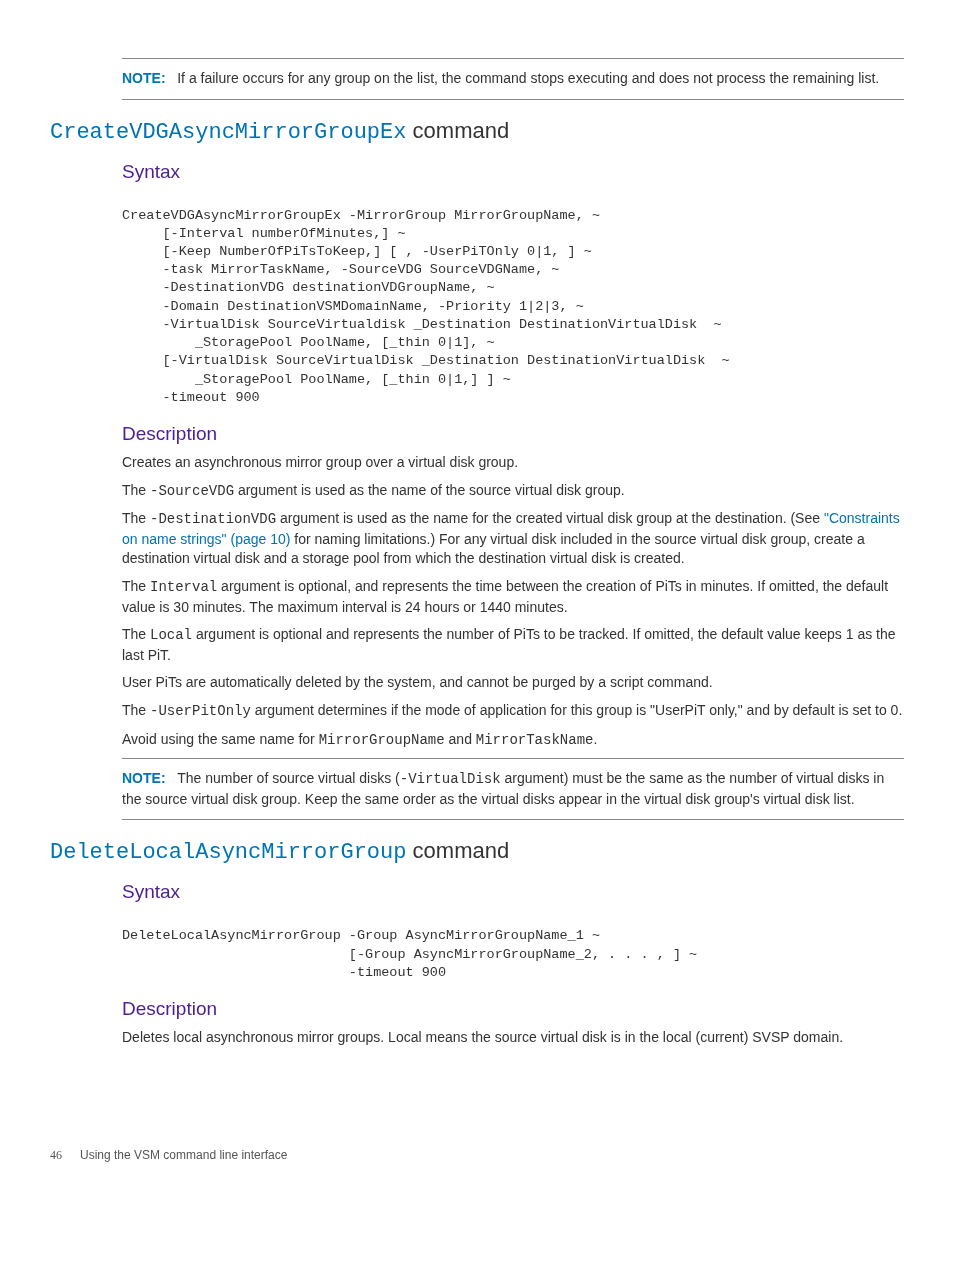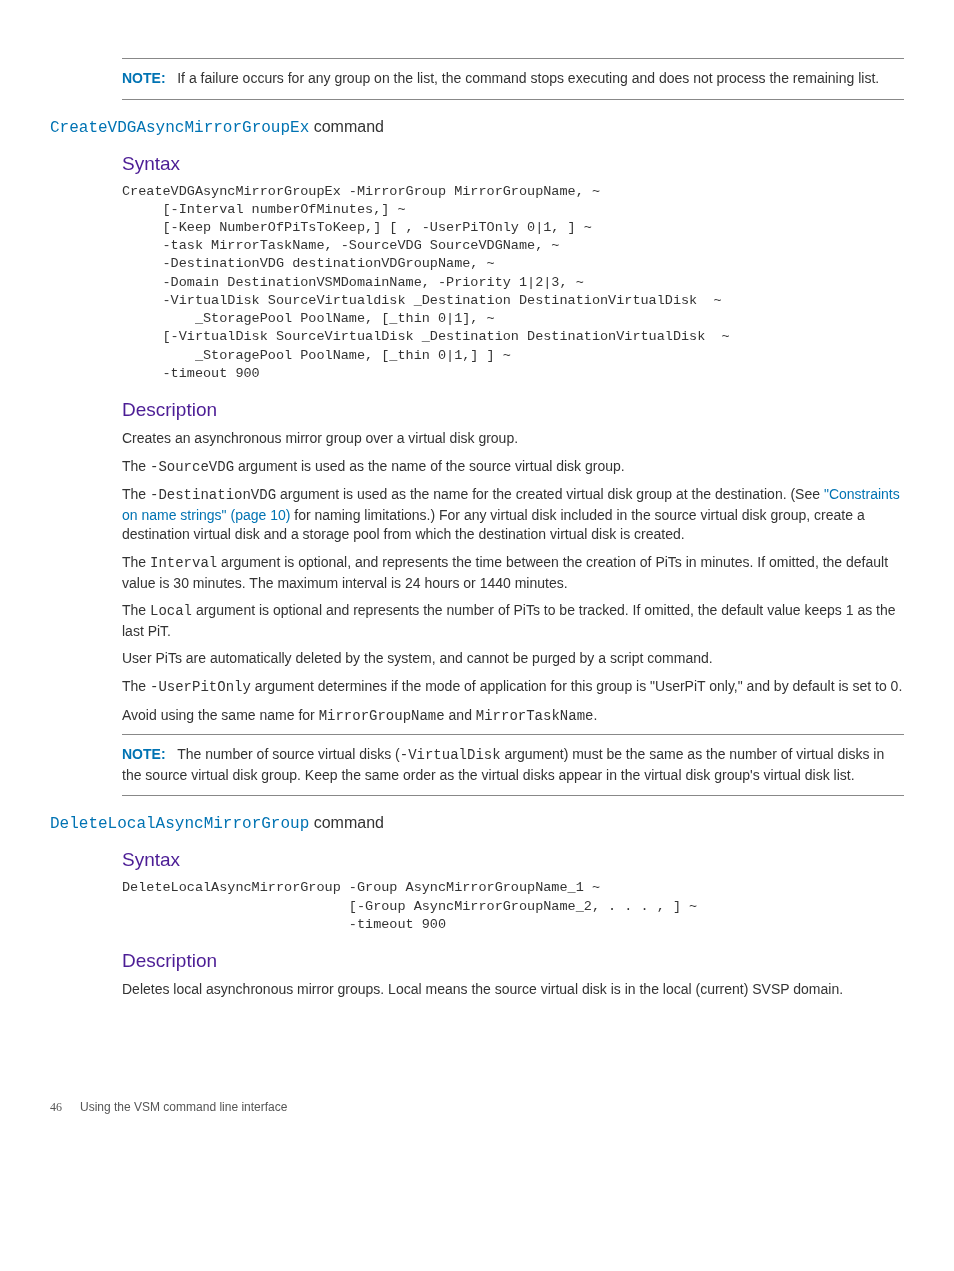--- a/index.html
+++ b/index.html
@@ -16,42 +16,42 @@
       border-bottom: 1px solid #888;
       padding: 10px 0;
       margin: 8px 0 18px 0;
       line-height: 1.4;
     }
     .note-label {
       color: #0073b3;
       font-weight: bold;
     }
     .section-title {
-      font-size: 16px;
+      font-size: 22px;
       color: #333;
       margin: 14px 0 10px 0;
       font-weight: normal;
     }
     .section-title .mono-part {
       font-family: "Courier New", monospace;
       color: #0073b3;
     }
     .subhead {
       color: #4c1d95;
       font-size: 19px;
       margin: 16px 0 8px 0;
       font-weight: normal;
     }
     .indent-block { margin-left: 72px; }
     pre.code {
       font-family: "Courier New", monospace;
       font-size: 13.5px;
       white-space: pre;
       line-height: 1.35;
-      margin: 8px 0 14px 0;
+      margin: 24px 0 14px 0;
       color: #333;
     }
     p.body {
       line-height: 1.4;
       margin: 8px 0;
     }
     .mono-inline {
       font-family: "Courier New", monospace;
     }
     a.link { color: #0073b3; text-decoration: none; }

